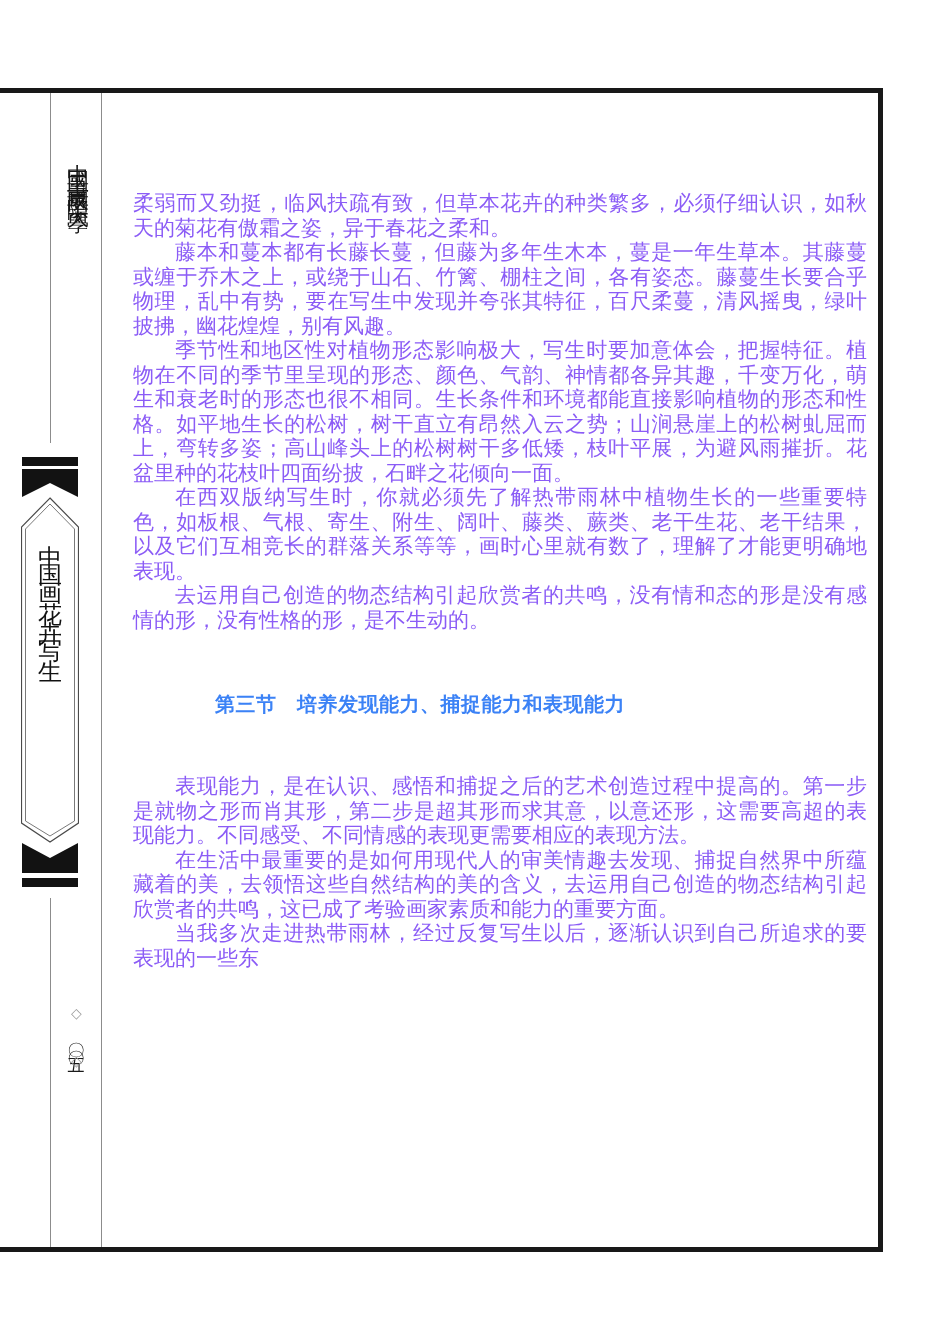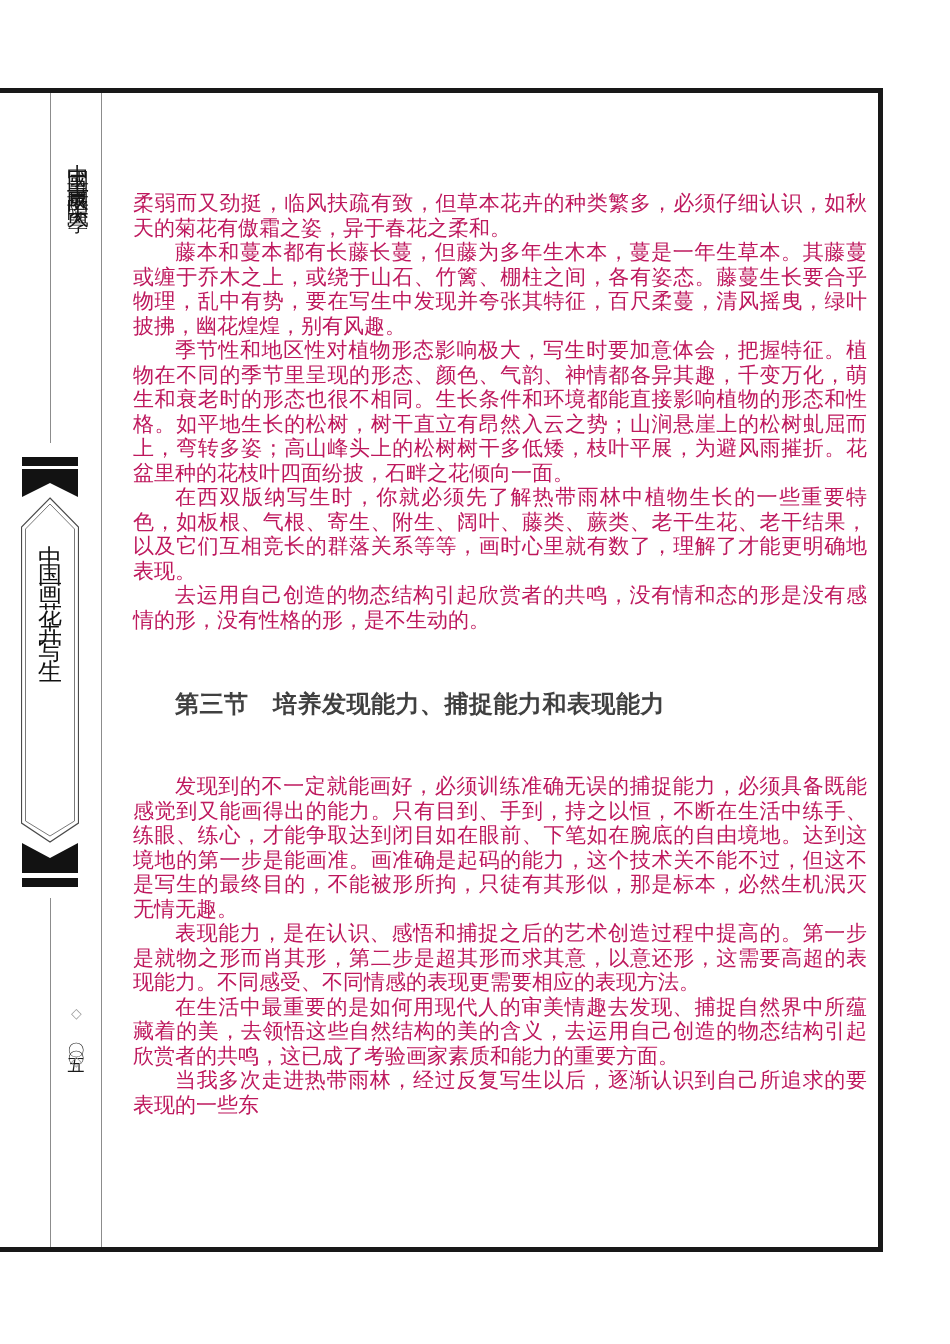--- a/index.html
+++ b/index.html
@@ -81,33 +81,33 @@
     position: absolute;
     left: 133px; top: 191px;
     width: 734px;
   }
   .main p {
     margin: 0;
     font-size: 21px;
     line-height: 24.5px;
     text-align: justify;
     text-indent: 2em;
-    color: #be185d;
+    color: #8b5cf6;
   }
   .main p.continuation { text-indent: 0; }
 
   .section-heading {
     margin: 57px 160px 55px 0;
     text-align: center;
     font-family: "Liberation Sans", "DejaVu Sans", sans-serif;
     font-weight: 900;
-    font-size: 24px;
+    font-size: 20px;
     line-height: 30px;
     letter-spacing: 0.5px;
-    color: #404040;
+    color: #3b82f6;
     white-space: nowrap;
   }
 </style>
 </head>
 <body>
 
 <div class="page-frame"></div>
 
 <div class="rule rule-left-upper"></div>
 <div class="rule rule-left-lower"></div>
@@ -133,17 +133,16 @@
 
 <div class="main">
   <p class="continuation">柔弱而又劲挺，临风扶疏有致，但草本花卉的种类繁多，必须仔细认识，如秋天的菊花有傲霜之姿，异于春花之柔和。</p>
   <p>藤本和蔓本都有长藤长蔓，但藤为多年生木本，蔓是一年生草本。其藤蔓或缠于乔木之上，或绕于山石、竹篱、棚柱之间，各有姿态。藤蔓生长要合乎物理，乱中有势，要在写生中发现并夸张其特征，百尺柔蔓，清风摇曳，绿叶披拂，幽花煌煌，别有风趣。</p>
   <p>季节性和地区性对植物形态影响极大，写生时要加意体会，把握特征。植物在不同的季节里呈现的形态、颜色、气韵、神情都各异其趣，千变万化，萌生和衰老时的形态也很不相同。生长条件和环境都能直接影响植物的形态和性格。如平地生长的松树，树干直立有昂然入云之势；山涧悬崖上的松树虬屈而上，弯转多姿；高山峰头上的松树树干多低矮，枝叶平展，为避风雨摧折。花盆里种的花枝叶四面纷披，石畔之花倾向一面。</p>
   <p>在西双版纳写生时，你就必须先了解热带雨林中植物生长的一些重要特色，如板根、气根、寄生、附生、阔叶、藤类、蕨类、老干生花、老干结果，以及它们互相竞长的群落关系等等，画时心里就有数了，理解了才能更明确地表现。</p>
   <p>去运用自己创造的物态结构引起欣赏者的共鸣，没有情和态的形是没有感情的形，没有性格的形，是不生动的。</p>
 
   <h2 class="section-heading">第三节　培养发现能力、捕捉能力和表现能力</h2>
 
-  <p>发现到的不一定就能画好，必须训练准确无误的捕捉能力，必须具备既能感觉到又能画得出的能力。只有目到、手到，持之以恒，不断在生活中练手、练眼、练心，才能争取达到闭目如在眼前、下笔如在腕底的自由境地。达到这境地的第一步是能画准。画准确是起码的能力，这个技术关不能不过，但这不是写生的最终目的，不能被形所拘，只徒有其形似，那是标本，必然生机泯灭无情无趣。</p>
   <p>表现能力，是在认识、感悟和捕捉之后的艺术创造过程中提高的。第一步是就物之形而肖其形，第二步是超其形而求其意，以意还形，这需要高超的表现能力。不同感受、不同情感的表现更需要相应的表现方法。</p>
   <p>在生活中最重要的是如何用现代人的审美情趣去发现、捕捉自然界中所蕴藏着的美，去领悟这些自然结构的美的含义，去运用自己创造的物态结构引起欣赏者的共鸣，这已成了考验画家素质和能力的重要方面。</p>
   <p>当我多次走进热带雨林，经过反复写生以后，逐渐认识到自己所追求的要表现的一些东</p>
 </div>
 
 </body></html>

